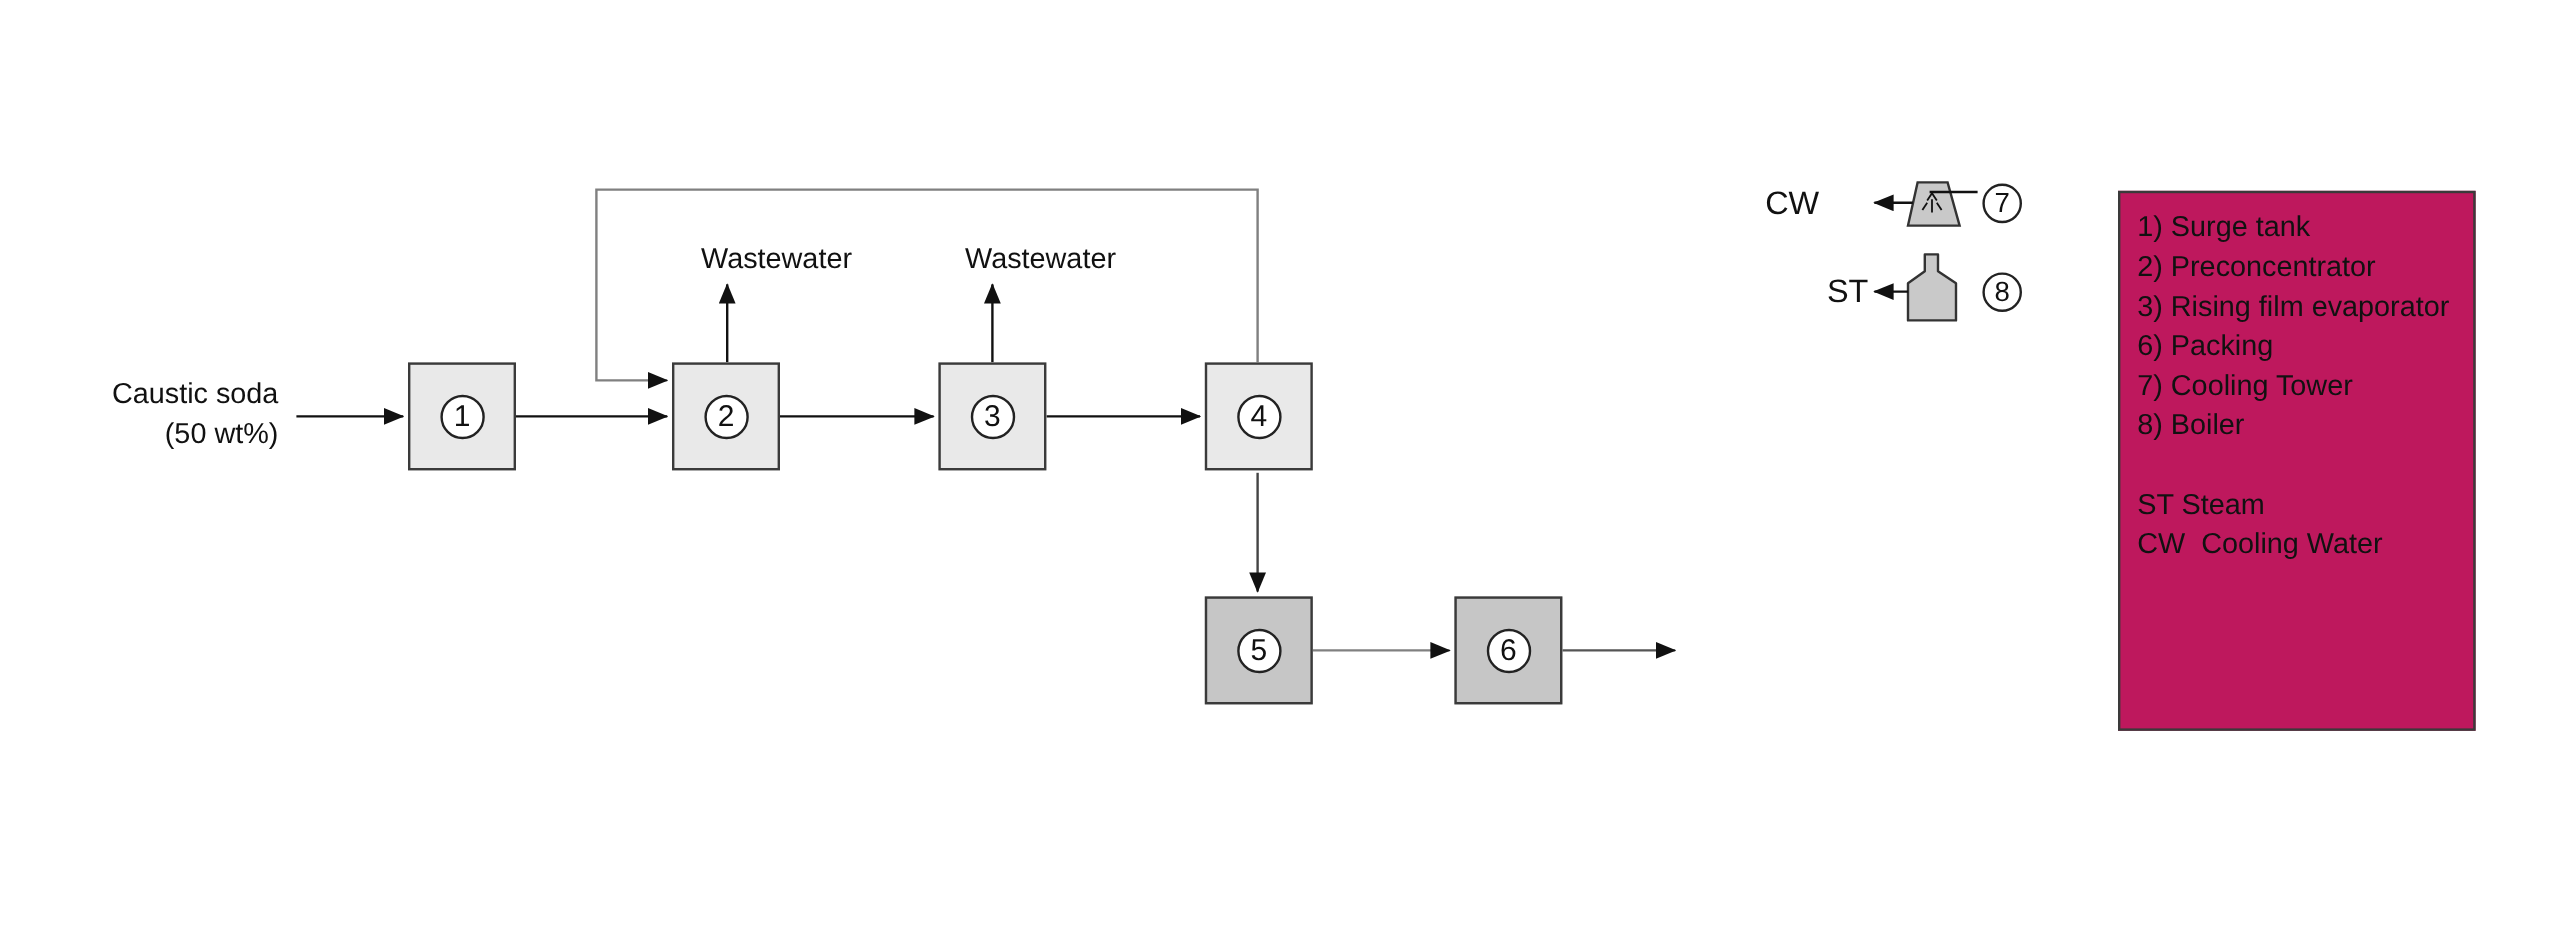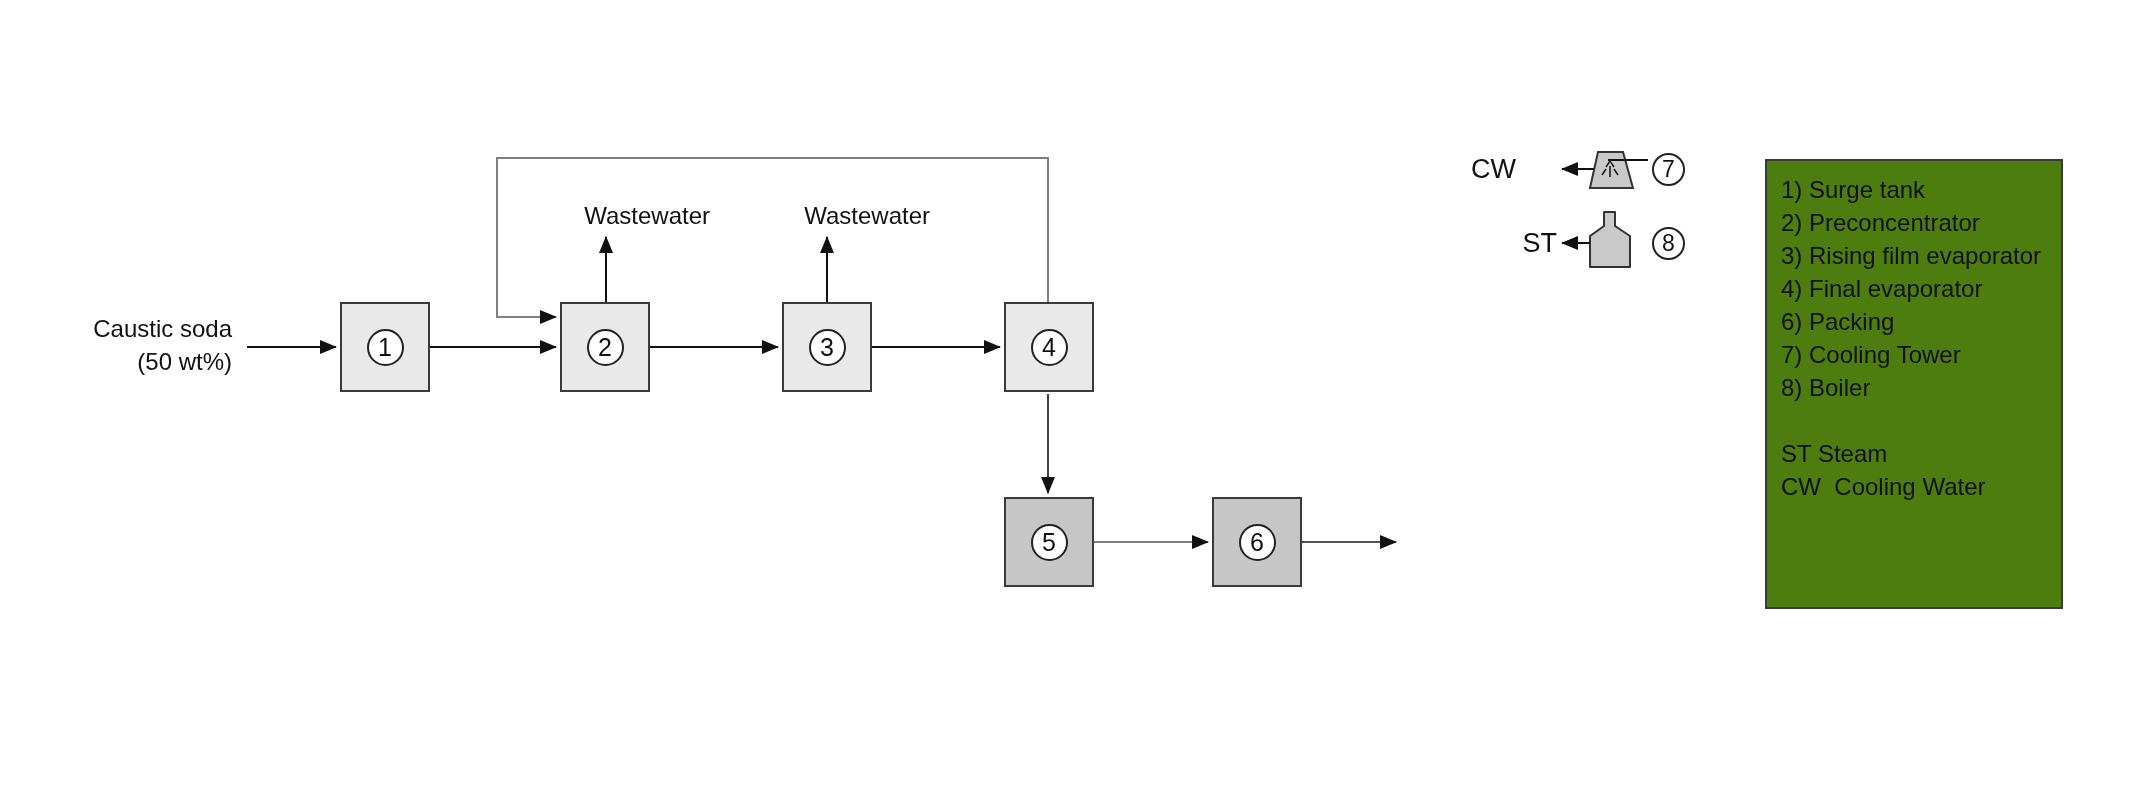--- a/index.html
+++ b/index.html
@@ -49,21 +49,21 @@
   .lbl { position: absolute; font-size: 24px; line-height: 33px; white-space: nowrap; }
   .lbl.center { text-align: right; }
   .util-lbl { position: absolute; font-size: 27px; line-height: 30px; white-space: nowrap; text-align: right; }
 
   
   .legend {
     position: absolute;
     left: 1765px; top: 159px;
     width: 298px; height: 450px;
     box-sizing: border-box;
-    background: #4d7c0f;
+    background: #be185d;
     border: 2px solid #3a3a3a;
     padding: 12px 6px 0 14px;
     font-size: 24px; line-height: 33px;
   }
   .legend .legend-line { white-space: pre; min-height: 33px; }
 </style>
 </head>
 <body>
 
 <div class="canvas">
@@ -141,21 +141,20 @@
   <div class="util-lbl" style="left:1454px; top:154px; width:62px;">CW</div>
   <div class="util-lbl" style="left:1495px; top:228px; width:62px;">ST</div>
 
   <div class="util-badge" style="left:1652px; top:153px;">7</div>
   <div class="util-badge" style="left:1652px; top:227px;">8</div>
 
   <div class="legend">
     <div class="legend-line">1) Surge tank</div>
     <div class="legend-line">2) Preconcentrator</div>
     <div class="legend-line">3) Rising film evaporator</div>
-    <div class="legend-line">4) Final evaporator</div>
     <div class="legend-line">6) Packing</div>
     <div class="legend-line">7) Cooling Tower</div>
     <div class="legend-line">8) Boiler</div>
     <div class="legend-line"></div>
     <div class="legend-line">ST Steam</div>
     <div class="legend-line">CW  Cooling Water</div>
     <div class="legend-line"></div>
   </div>
 
 </div>

